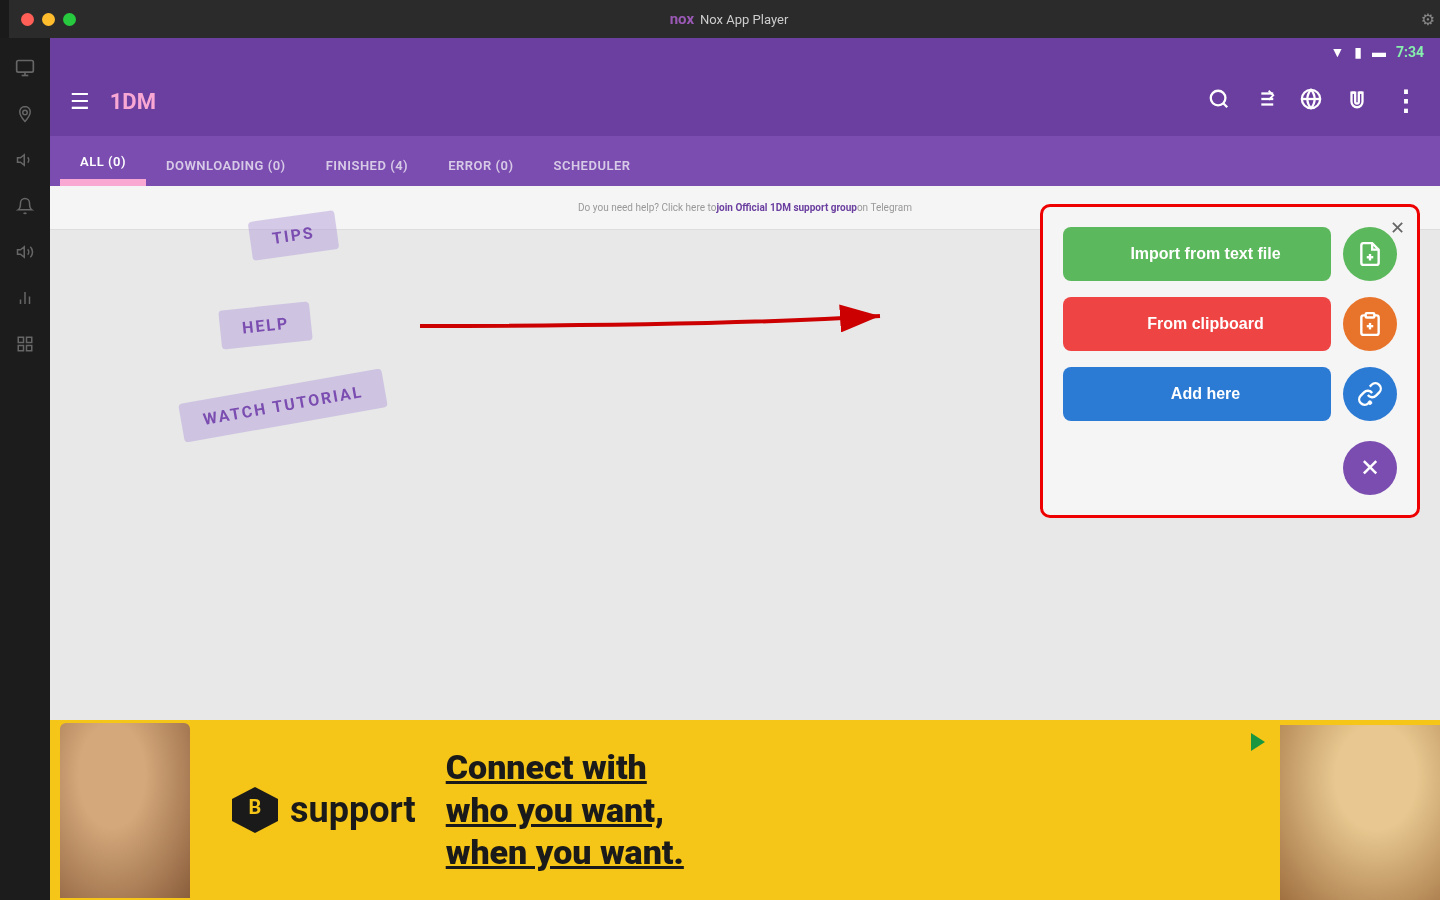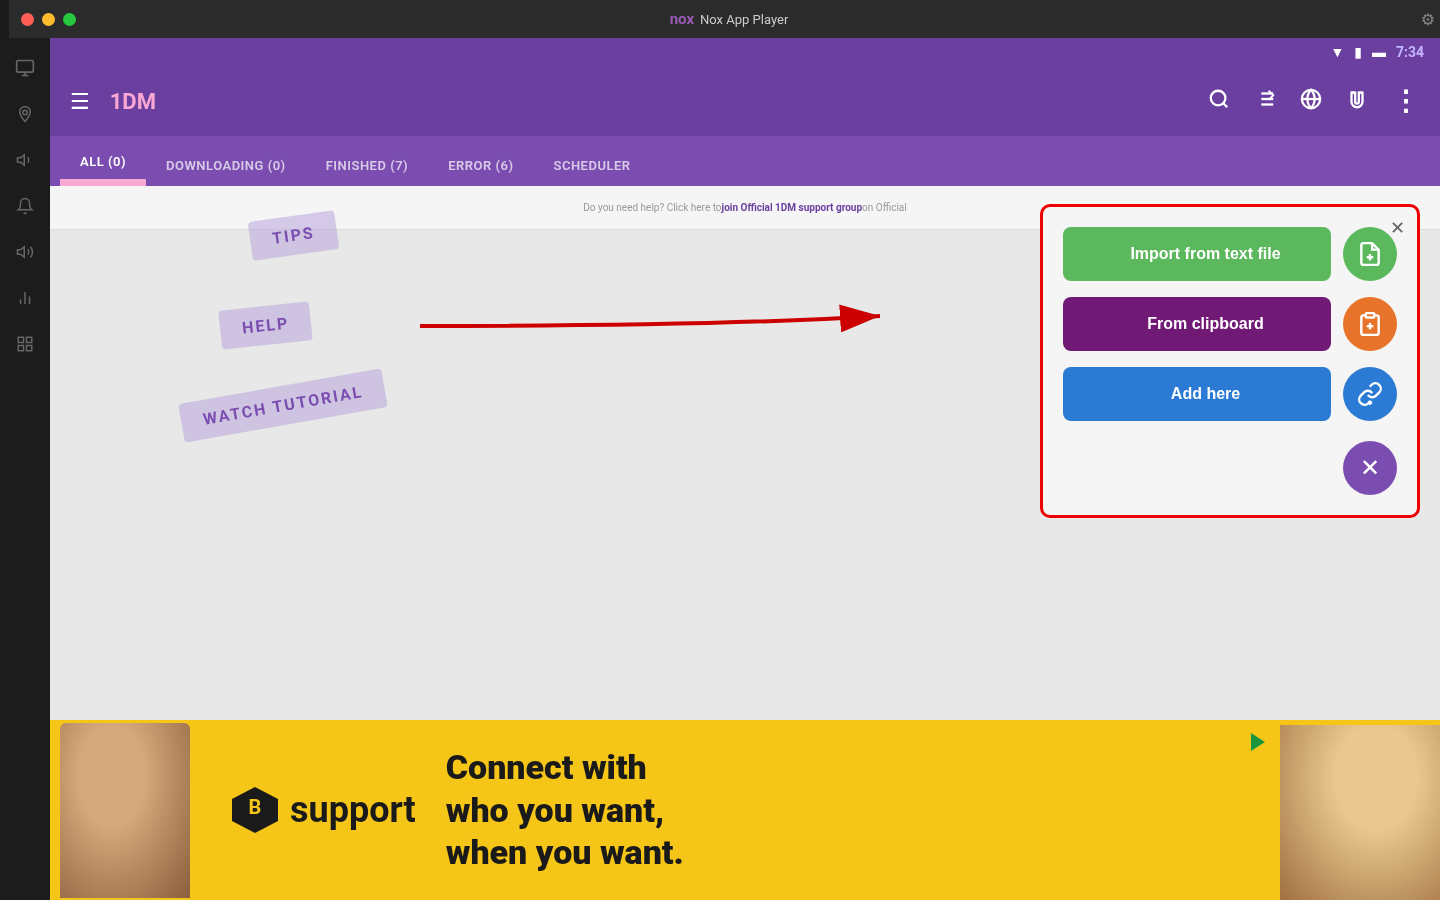--- a/index.html
+++ b/index.html
@@ -128,21 +128,21 @@
       background: #6b3fa0;
       height: 28px;
       display: flex;
       align-items: center;
       justify-content: flex-end;
       padding-right: 16px;
       gap: 10px;
       flex-shrink: 0;
     }
     .status-icon { color: white; font-size: 14px; }
-    .status-time { color: #c4b5fd; font-size: 14px; font-weight: bold; }
+    .status-time { color: #86efac; font-size: 14px; font-weight: bold; }
 
     
     .nav-tabs {
       background: #7b4db0;
       height: 50px;
       display: flex;
       align-items: flex-end;
       padding: 0 10px;
       flex-shrink: 0;
     }
@@ -250,21 +250,21 @@
       height: 54px;
       border: none;
       border-radius: 8px;
       font-size: 16px;
       font-weight: bold;
       cursor: pointer;
       color: white;
       padding-left: 17px;
     }
     .btn-green { background: #5cb85c; }
-    .btn-orange { background: #701a75; }
+    .btn-orange { background: #ef4444; }
     .btn-blue { background: #2b7ad4; }
 
     .popup-icon-btn {
       width: 54px;
       height: 54px;
       border-radius: 50%;
       display: flex;
       align-items: center;
       justify-content: center;
       font-size: 22px;
@@ -432,31 +432,31 @@
             <line x1="14" y1="5" x2="18" y2="5"></line>
           </svg>
       </span>
       <span class="header-icon" style="font-size:28px; font-weight:bold; line-height:1;">⋮</span>
     </div>
   </div>
 
   <div class="nav-tabs">
     <div class="nav-tab active">ALL (0)</div>
     <div class="nav-tab">DOWNLOADING (0)</div>
-    <div class="nav-tab">FINISHED (7)</div>
-    <div class="nav-tab">ERROR (6)</div>
+    <div class="nav-tab">FINISHED (4)</div>
+    <div class="nav-tab">ERROR (0)</div>
     <div class="nav-tab">SCHEDULER</div>
   </div>
 
   <div class="content-area">
 
     <div class="help-banner">
       <span>Do you need help? Click here to </span>
       <span class="highlight">join Official 1DM support group</span>
-      <span> on Official</span>
+      <span> on Telegram</span>
     </div>
 
     <div class="floating-label label-tips">TIPS</div>
     <div class="floating-label label-help">HELP</div>
     <div class="floating-label label-watch">WATCH TUTORIAL</div>
 
     <svg style="position:absolute; top:60px; left:270px; width:700px; height:130px;">
       <defs>
         <marker id="arrowhead" markerWidth="10" markerHeight="7" refX="10" refY="3.5" orient="auto">
           <polygon points="0 0, 10 3.5, 0 7" fill="#cc0000"></polygon>
@@ -520,21 +520,21 @@
       <div class="ad-content">
 
         <div class="ad-logo">
           <svg width="50" height="50" viewBox="0 0 50 50">
             <polygon points="25,2 48,14 48,36 25,48 2,36 2,14" fill="#1a1a1a"></polygon>
             <text x="50%" y="58%" text-anchor="middle" fill="#f5c518" font-size="20" font-weight="bold">B</text>
           </svg>
           <span style="font-size:36px;">support</span>
         </div>
 
-        <div style="font-size:34px; font-weight:900; color:#1a1a1a; line-height:1.25; white-space:pre-line;">Connect with
+        <div style="font-size:34px; font-weight:900; color:#1a1a1a; line-height:1.25; white-space:pre-line;text-decoration:underline;">Connect with
 who you want,
 when you want.</div>
       </div>
 
       <div style="position:absolute; right:0; bottom:0; width:160px; height:175px; background: linear-gradient(180deg, #d4b480 0%, #a07040 100%); border-radius:6px 6px 0 0;">
         <div style="width:100%; height:100%; background: radial-gradient(ellipse at 60% 30%, #e8c890 30%, #a07040 100%);"></div>
       </div>
 
       <div style="position:absolute; right:170px; top:10px; color:#1a9640; font-size:24px;">
         <svg width="24" height="24" viewBox="0 0 24 24" fill="#1a9640">

